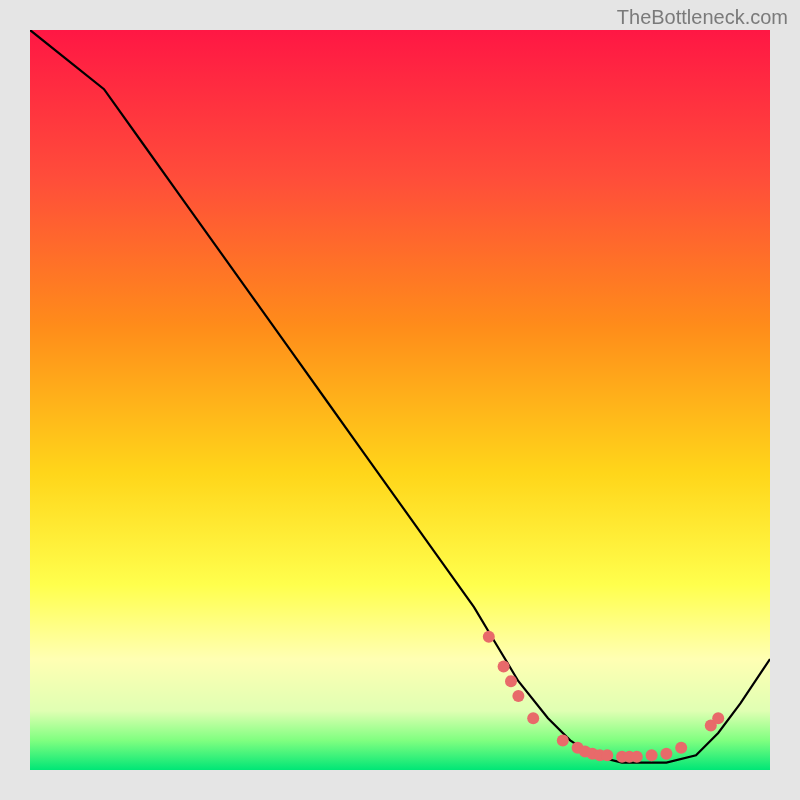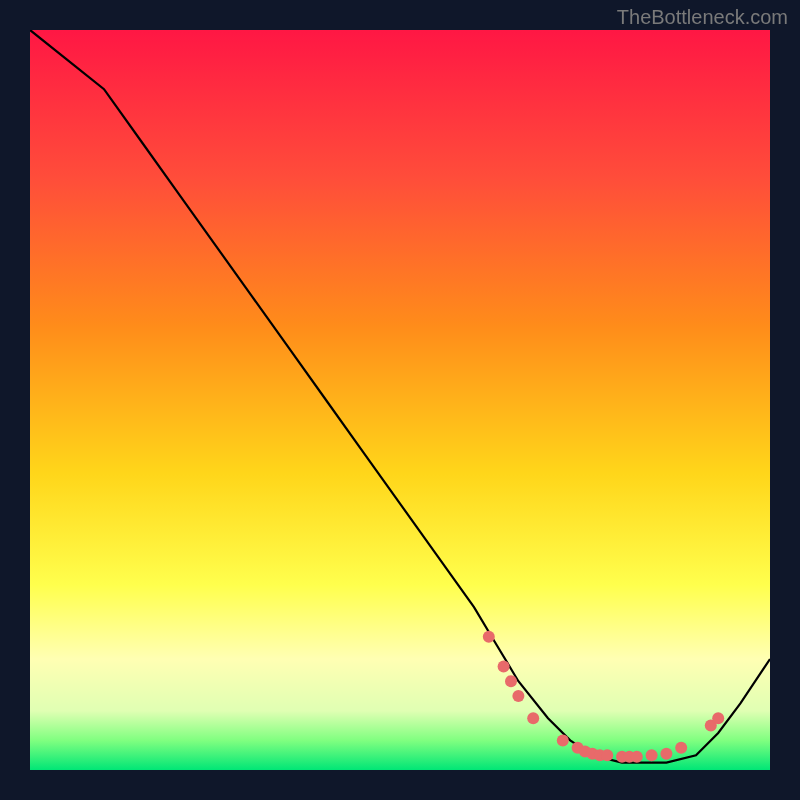--- a/index.html
+++ b/index.html
@@ -7,21 +7,21 @@
     padding: 0;
     background: #000;
     width: 800px;
     height: 800px;
     overflow: hidden;
     font-family: Arial, sans-serif;
   }
   .container {
     width: 800px;
     height: 800px;
-    background: #0f172a;
+    background: #e5e5e5;
     position: relative;
   }
   .attribution {
     position: absolute;
     top: 6px;
     right: 12px;
     color: #7a7a7a;
     font-size: 20px;
     font-weight: 500;
     z-index: 10;

